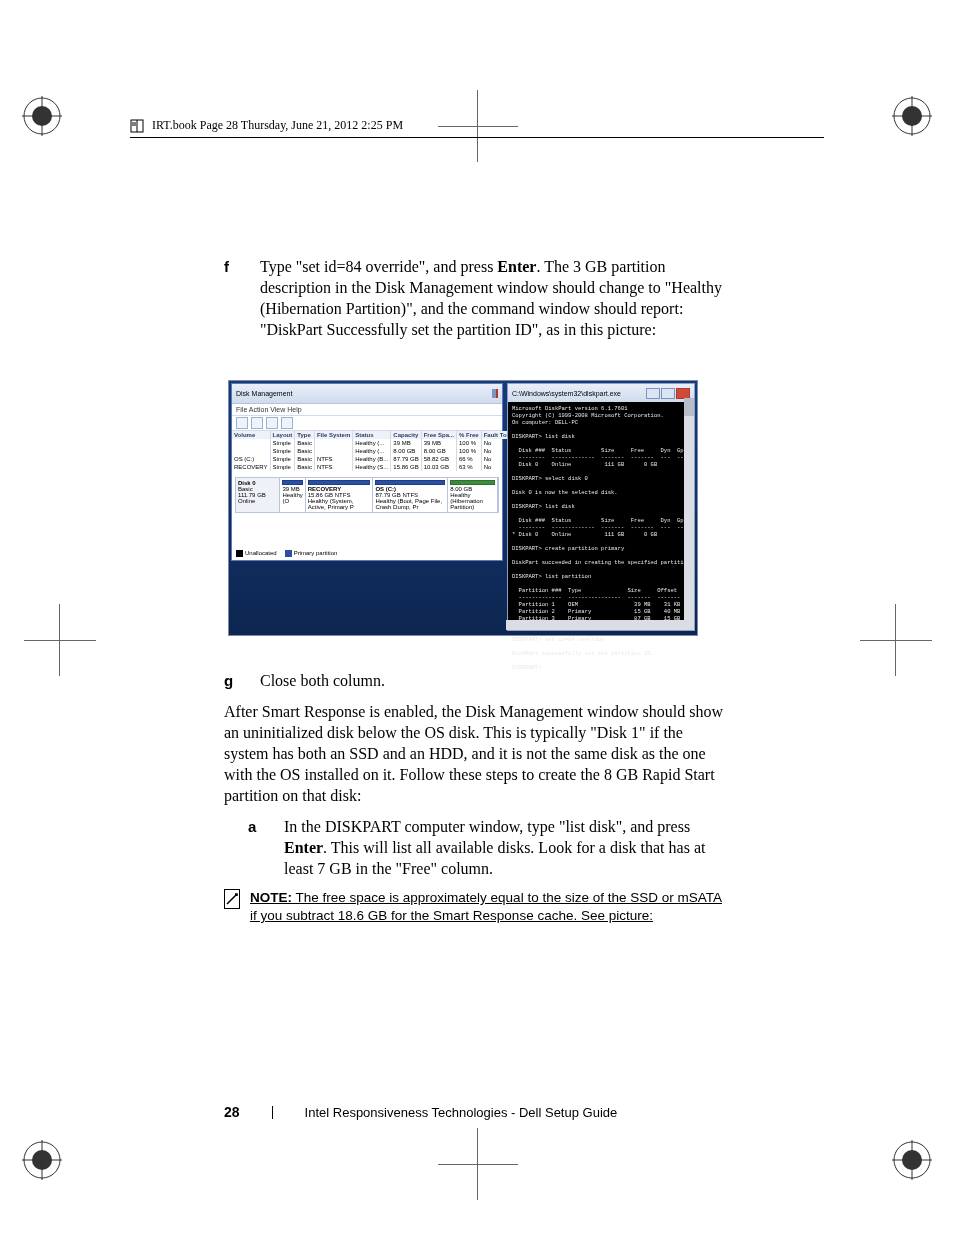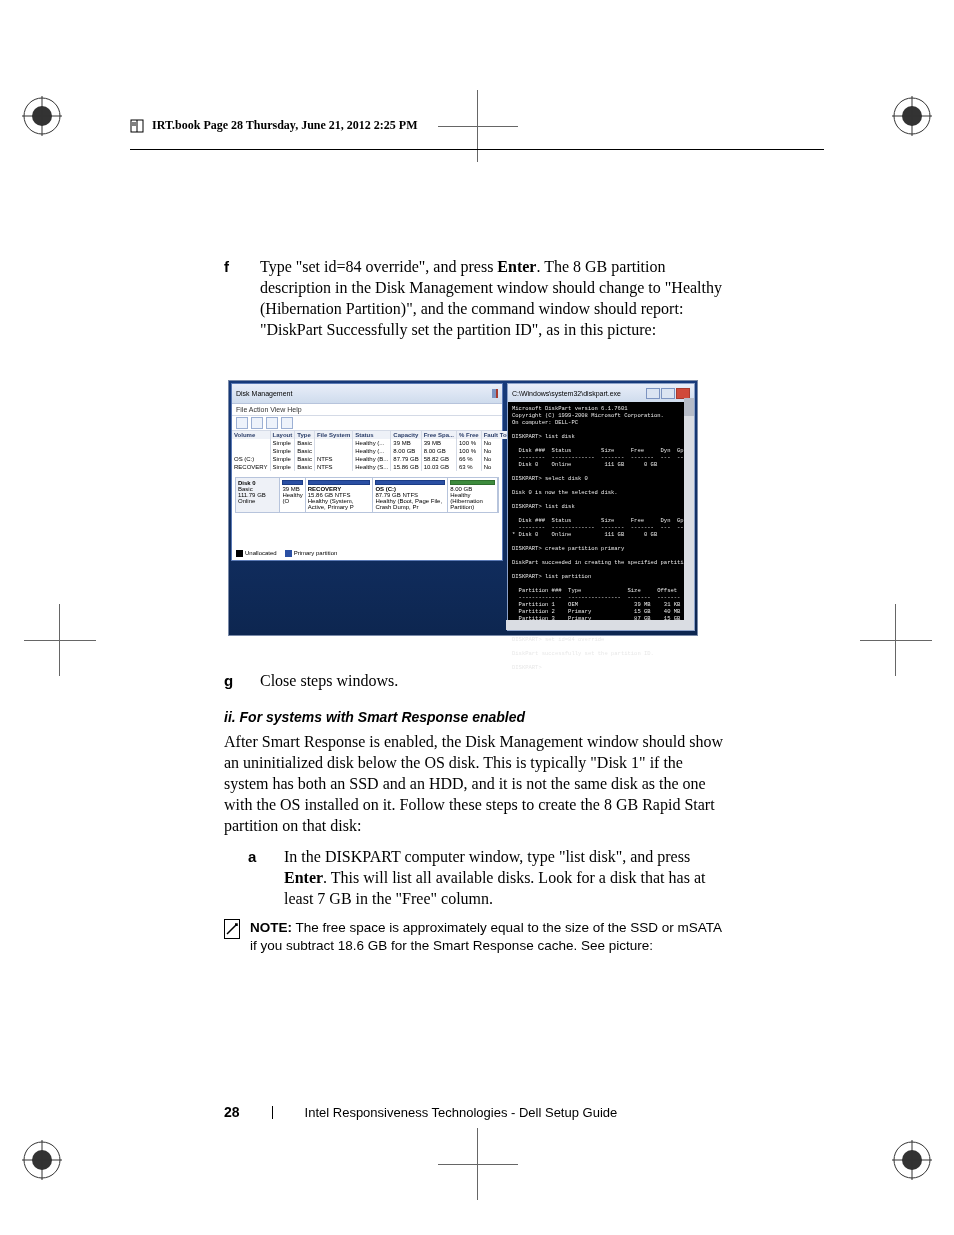--- a/index.html
+++ b/index.html
@@ -45,22 +45,21 @@
   .cross.rm-h { left: 860px; top: 640px;  width: 72px; height: 1px; }
   .cross.rm-v { left: 895px; top: 604px;  width: 1px;  height: 72px; }
 
   
   .runhead {
     position: absolute;
     left: 130px;
     right: 130px;
     top: 118px;
     border-bottom: 0.5px solid #000;
-    padding-bottom: 16px;
-    font-weight: bold;
+    padding-bottom: 4px;
   }
   .runhead-inner {
     display: flex;
     align-items: center;
     gap: 8px;
     font-size: 12px;
     color: #000;
   }
   .runhead svg { flex: 0 0 auto; }
 
@@ -104,20 +103,21 @@
     margin-bottom: 10px;
   }
 
   .nested-list { margin-left: 24px; }
 
   .note-row {
     display: flex;
     align-items: flex-start;
     gap: 10px;
     margin-top: 8px;
+    text-decoration: underline;
   }
   .note-icon {
     width: 20px; height: 20px;
     border: 1px solid #000;
     box-sizing: border-box;
     display:flex;align-items:center;justify-content:center;
   }
   .note-text {
     font-family: Arial, Helvetica, sans-serif;
     font-size: 13.5px;
@@ -315,21 +315,21 @@
           <line x1="2" y1="6" x2="6" y2="6" stroke="#000"></line>
       </svg>
       <span>IRT.book  Page 28  Thursday, June 21, 2012  2:25 PM</span>
     </div>
   </div>
 
   <div class="content">
     <div class="list-item">
       <div class="letter">f</div>
       <div class="para">
-        <span>Type "set id=84 override", and press </span><strong>Enter</strong><span>.  The 8 GB partition description in the Disk Management window should change to "Healthy (Hibernation Partition)", and the command window should report: "DiskPart Successfully set the partition ID", as in this picture:</span>
+        <span>Type "set id=84 override", and press </span><strong>Enter</strong><span>.  The 3 GB partition description in the Disk Management window should change to "Healthy (Hibernation Partition)", and the command window should report: "DiskPart Successfully set the partition ID", as in this picture:</span>
       </div>
     </div>
   </div>
 
   <div class="figure">
 
     <div class="dm-window">
       <div class="dm-title">
         <span>Disk Management</span>
         <span class="wbtns">
@@ -497,24 +497,23 @@
         <div class="thumb"></div>
         <div class="barh"></div>
       </div>
     </div>
   </div>
 
   <div class="content2">
 
     <div class="list-item">
       <div class="letter">g</div>
-      <div class="para">Close steps windows.</div>
-    </div>
-
-    <div class="sub-heading">ii. For systems with Smart Response enabled</div>
+      <div class="para">Close both column.</div>
+    </div>
+
 
     <div class="body-para">After Smart Response is enabled, the Disk Management window should show an uninitialized disk below the OS disk.  This is typically "Disk 1" if the system has both an SSD and an HDD, and it is not the same disk as the one with the OS installed on it.  Follow these steps to create the 8 GB Rapid Start partition on that disk:</div>
 
     <div class="nested-list">
       <div class="list-item">
         <div class="letter">a</div>
         <div class="para">
           <span>In the DISKPART computer window, type "list disk", and press </span><strong>Enter</strong><span>. This will list all available disks. Look for a disk that has at least 7 GB in the "Free" column.</span>
         </div>
       </div>

